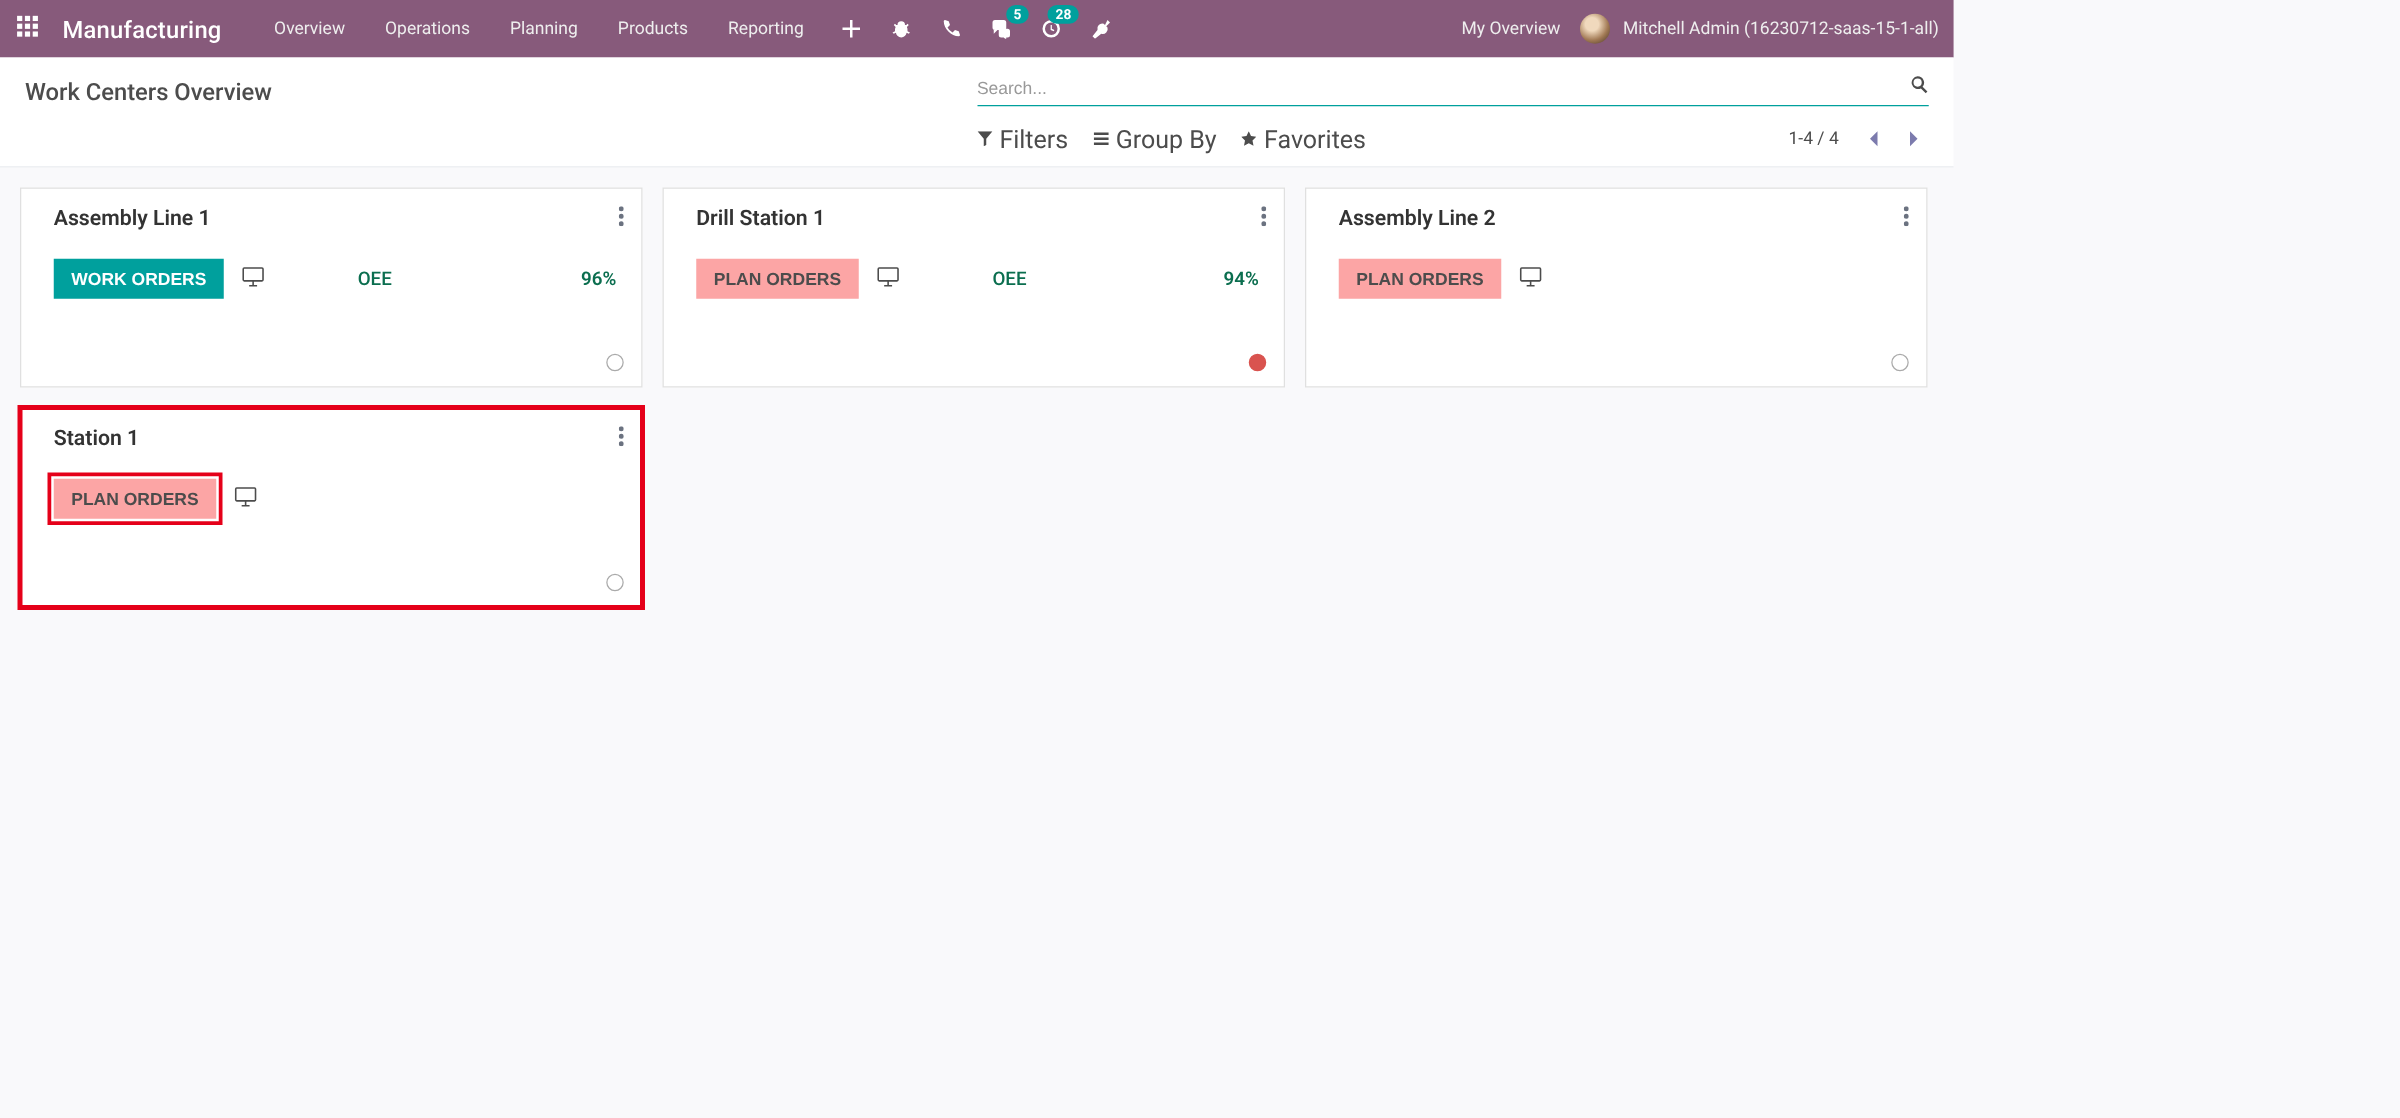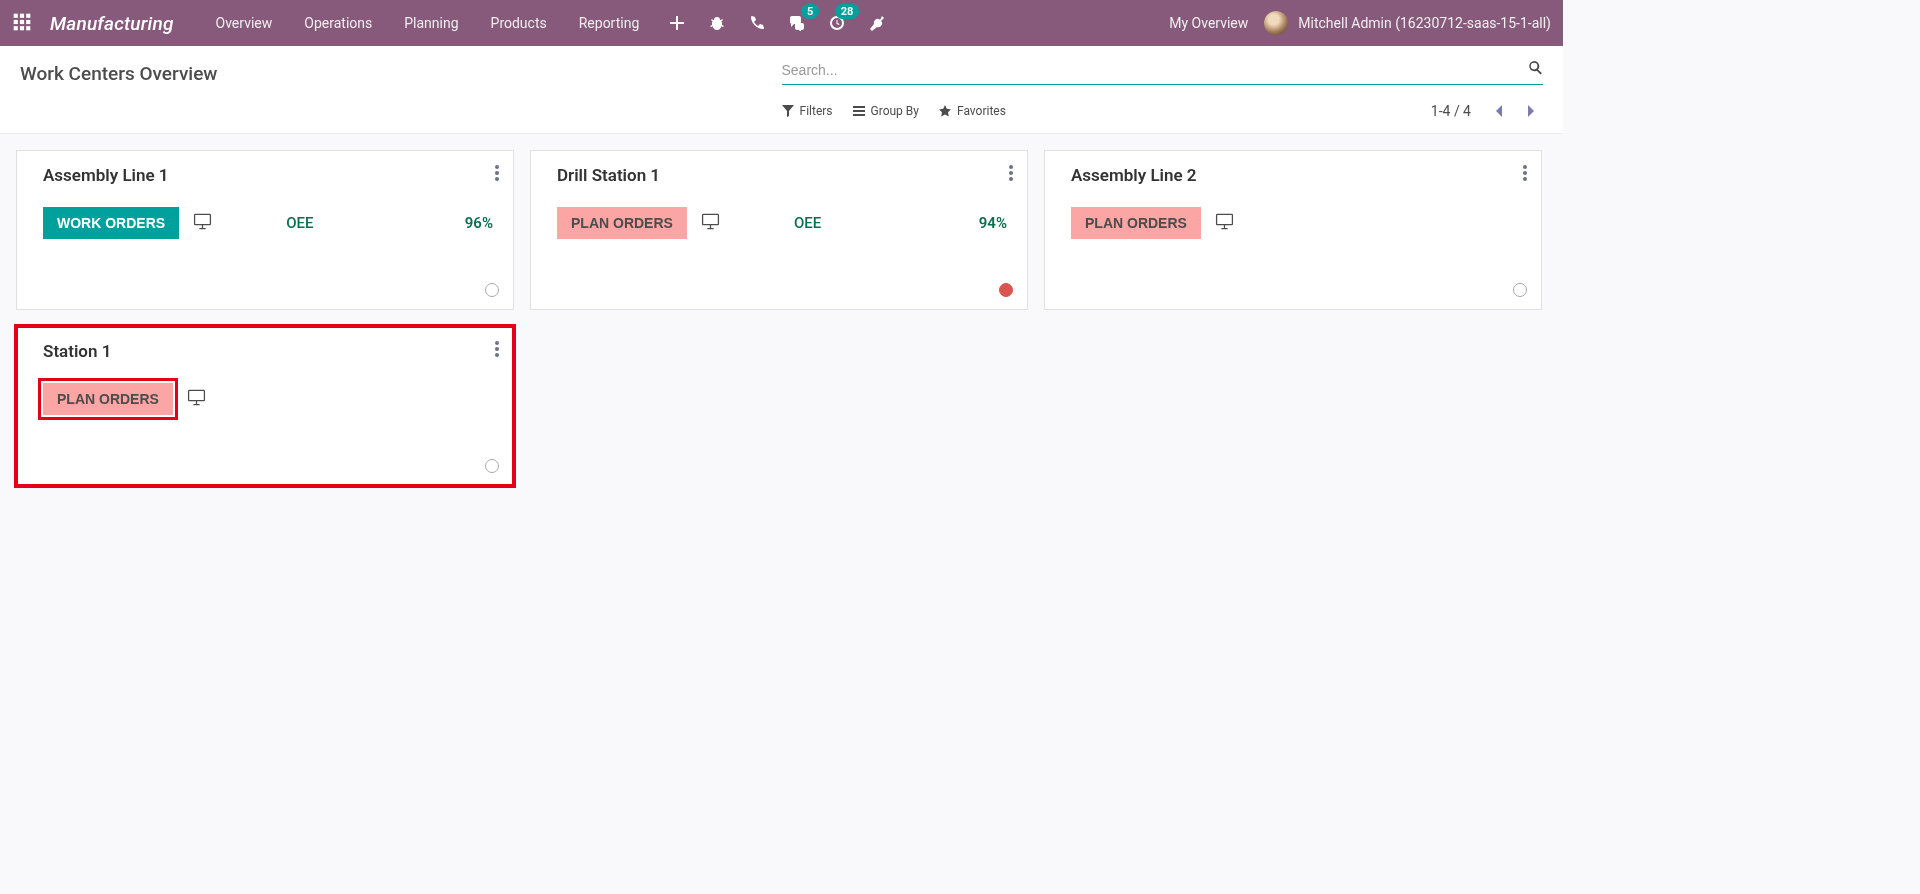--- a/index.html
+++ b/index.html
@@ -1,21 +1,21 @@
 <!DOCTYPE html>
 <html><head>
 <meta charset="utf-8">
 <style>
 * { margin: 0; padding: 0; box-sizing: border-box; }
 body { font-family: -apple-system, BlinkMacSystemFont, "Segoe UI", Roboto, "Helvetica Neue", Arial, sans-serif; background: #f9f9fb; color: #333; width: 1563px; height: 894px; overflow: hidden; }
 
 
 .navbar { height: 46px; background: #875a7b; display: flex; align-items: center; color: #fff; padding: 0 12px; font-size: 14px; }
 .apps-icon { width: 20px; height: 20px; fill: #fff; margin-right: 18px; cursor: pointer; }
-.brand { font-size: 19px; font-weight: 500; margin-right: 26px; letter-spacing: 0.2px; font-style: italic; }
+.brand { font-size: 19px; font-weight: 500; margin-right: 26px; letter-spacing: 0.2px; }
 .nav-links { display: flex; gap: 0; }
 .nav-link { padding: 0 16px; height: 42px; display: flex; align-items: center; cursor: pointer; font-size: 14px; color: #eee; }
 .nav-icons { display: flex; align-items: center; gap: 20px; margin-left: 12px; }
 .nav-icon { width: 16px; height: 16px; fill: #fff; cursor: pointer; position: relative; }
 .nav-icon-wrap { position: relative; cursor: pointer; display: flex; align-items: center; justify-content: center; width: 20px; height: 20px; }
 .badge { position: absolute; top: -9px; right: -12px; background: #00a09d; color: #fff; font-size: 11px; font-weight: 700; padding: 1px 6px; border-radius: 10px; }
 .nav-spacer { flex: 1; }
 .company { margin-left: 14px; font-size: 14px; color: #eee; cursor: pointer; }
 .avatar { width: 24px; height: 24px; border-radius: 50%; background: radial-gradient(circle at 40% 35%, #f0d9bd 25%, #a27a55 60%, #3c2b20 100%); margin-left: 16px; margin-right: 10px; }
 .username { font-size: 14px; color: #eee; cursor: pointer; }
@@ -24,21 +24,21 @@
 .control-panel { background: #fff; border-bottom: 1px solid #e9ecef; padding: 14px 20px 10px; }
 .cp-row1 { display: flex; align-items: flex-end; }
 .page-title { font-size: 19px; font-weight: 500; color: #4c4c4c; flex: 0 0 50%; }
 .search-wrap { flex: 1; display: flex; align-items: center; border-bottom: 1px solid #00a09d; padding-bottom: 5px; }
 .search-input { flex: 1; border: none; outline: none; font-size: 14px; color: #666; }
 .search-input::placeholder { color: #999; }
 .search-icon { width: 15px; height: 15px; fill: #4c4c4c; cursor: pointer; }
 .cp-row2 { display: flex; margin-top: 14px; }
 .cp-left { flex: 0 0 50%; }
 .cp-right { flex: 1; display: flex; align-items: center; }
-.filter-btn { display: inline-flex; align-items: center; gap: 6px; margin-right: 20px; font-size: 12px; color: #4c4c4c; cursor: pointer; }
+.filter-btn { display: inline-flex; align-items: center; gap: 6px; margin-right: 20px; font-size: 20px; color: #4c4c4c; cursor: pointer; }
 .filter-btn svg { width: 12px; height: 12px; fill: #4c4c4c; }
 .pager-wrap { margin-left: auto; display: flex; align-items: center; gap: 8px; }
 .pager-text { font-size: 14px; color: #4c4c4c; margin-right: 8px; }
 .pager-arrow { width: 24px; height: 24px; display: flex; align-items: center; justify-content: center; cursor: pointer; }
 .pager-arrow svg { width: 10px; height: 14px; fill: #7c7bad; }
 
 
 .kanban { padding: 16px; display: flex; flex-wrap: wrap; gap: 16px; }
 .card { width: 498px; min-height: 160px; background: #fff; border: 1px solid #e0e0e0; position: relative; padding: 12px 14px; }
 .card.highlighted { outline: 4px solid #e50019; outline-offset: -2px; }

